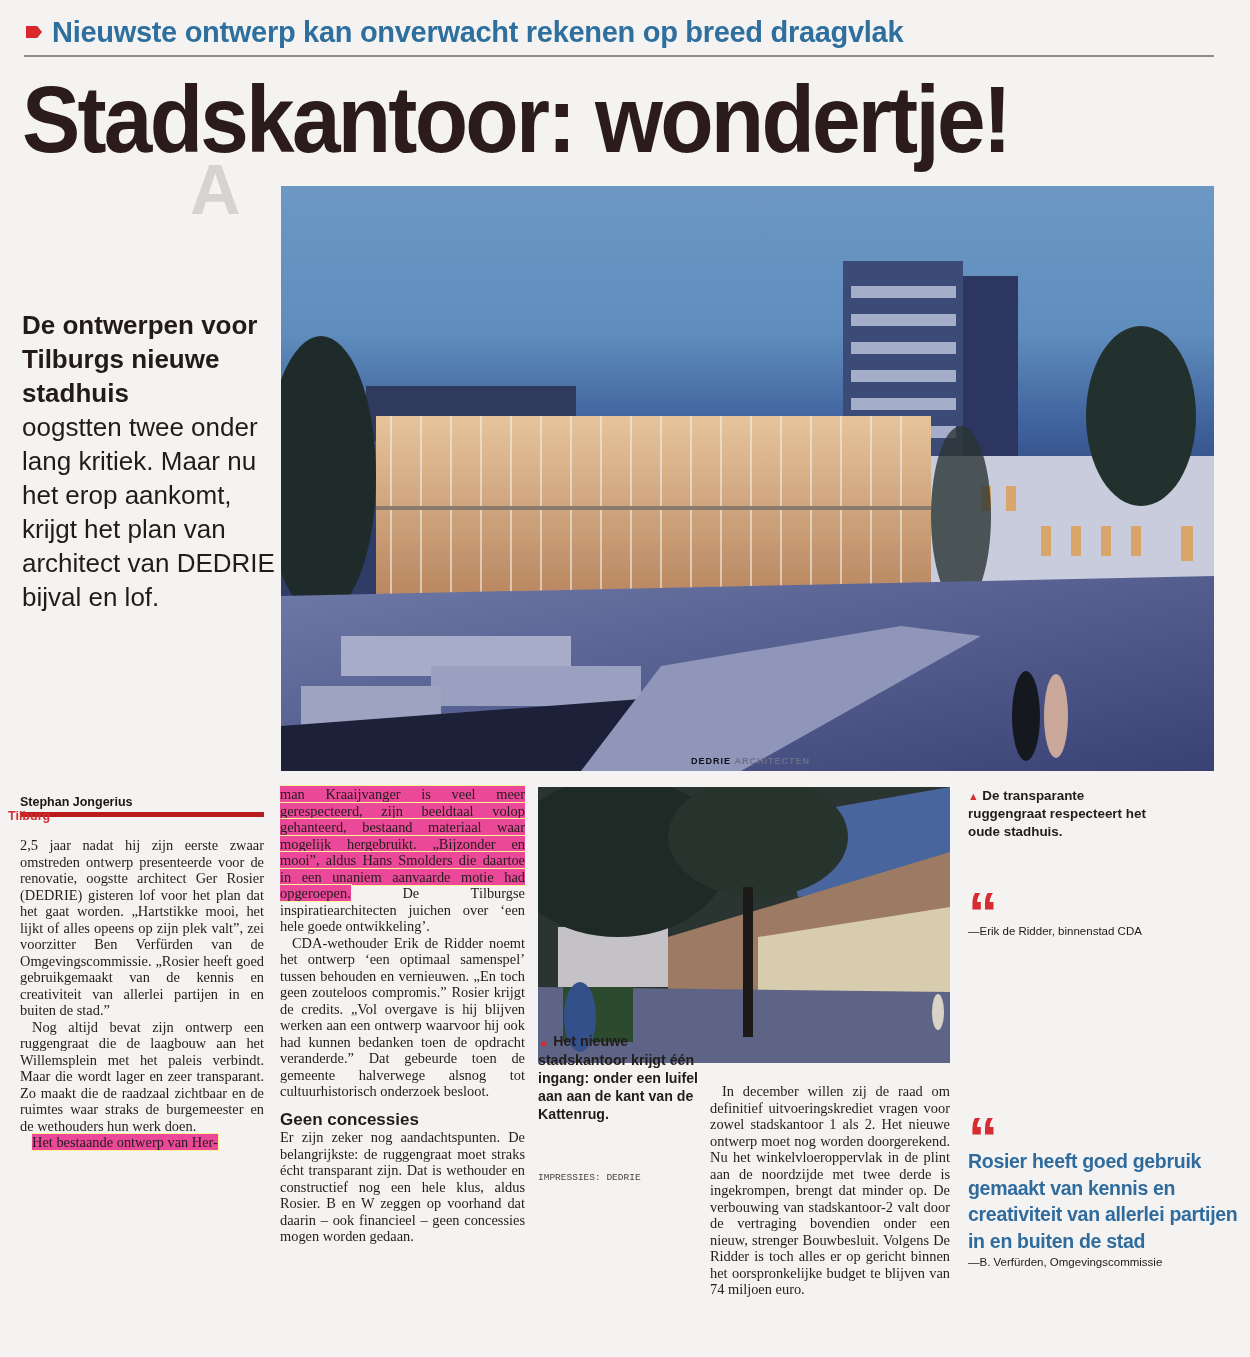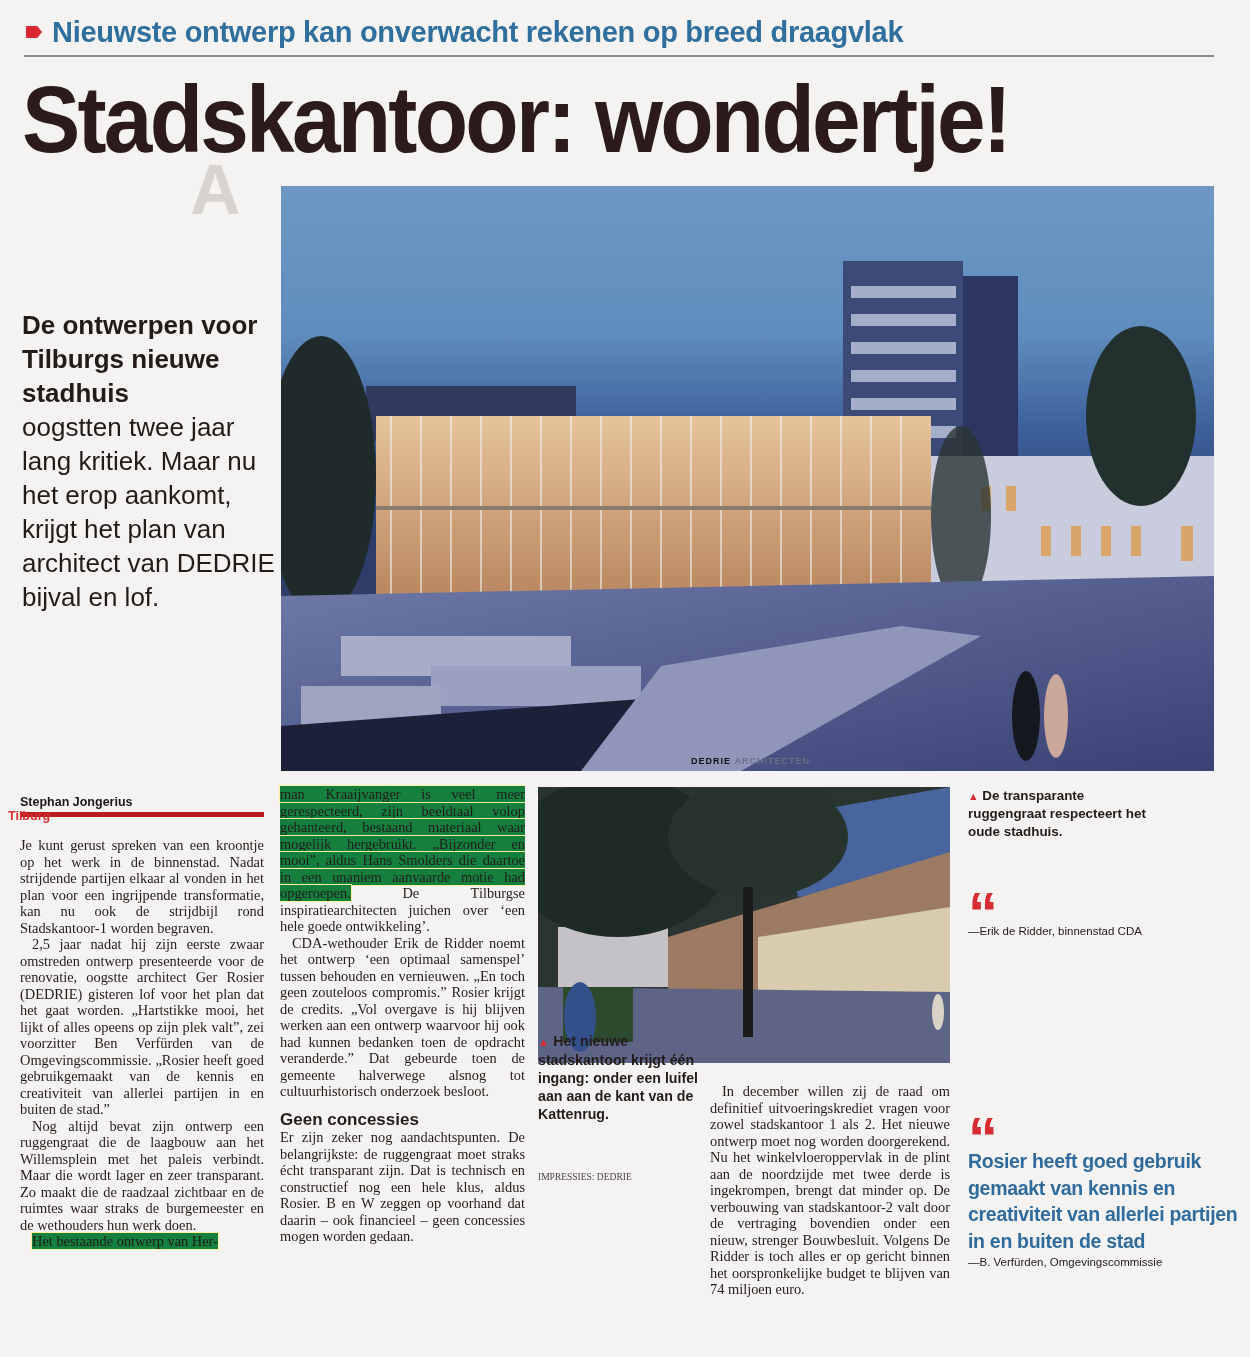--- a/index.html
+++ b/index.html
@@ -37,34 +37,34 @@
   #photo-credit-main span { color: #6b6f88; font-weight: bold; }
   
   #byline { left: 20px; top: 792px; width: 244px; border-bottom: 5px solid #b91c1c; padding-bottom: 2px; }
   #byline .name { font-family: "Liberation Sans", sans-serif; font-weight: bold; font-size: 12.5px; color: #1b1716; }
   #byline-place { left: 8px; top: 809px; font-family: "Liberation Sans", sans-serif; font-weight: bold;
     font-size: 12.5px; color: #d22f33; }
   
   .col { font-size: 14.4px; line-height: 16.5px; text-align: justify; color: #221c1b; }
   .col p { margin: 0; }
   .col p + p { text-indent: 12px; }
-  .hl { background: #15803d; box-shadow: 0 0 0 1px #fbf29a; }
+  .hl { background: #ec4899; box-shadow: 0 0 0 1px #fbf29a; }
   #col1 { left: 20px; top: 837px; width: 244px; }
   #col2 { left: 280px; top: 786px; width: 245px; }
   #subhead { font-family: "Liberation Sans", sans-serif; font-weight: bold; font-size: 17px; margin: 12px 0 1px; text-align: left; }
   #col3 { left: 710px; top: 1083px; width: 240px; }
   #col3 p { text-indent: 12px; }
   
   #second-photo { left: 538px; top: 787px; width: 412px; height: 276px; overflow: hidden; background: #28312d; }
   #second-photo svg { width: 100%; height: 100%; display: block; }
   
   .cap { font-family: "Liberation Sans", sans-serif; font-weight: bold; color: #221c1b; }
   .tri { color: #d22f33; font-size: 0.8em; }
   #cap2 { left: 538px; top: 1032px; width: 170px; font-size: 14.2px; line-height: 18px; }
-  #credit2 { left: 538px; top: 1172px; font-family: Liberation Serif, serif; font-size: 9.5px; color: #4a4443; }
+  #credit2 { left: 538px; top: 1172px; font-family: Liberation Mono, monospace; font-size: 9.5px; color: #4a4443; }
   #cap1 { left: 968px; top: 787px; width: 180px; font-size: 13.4px; line-height: 18px; }
   
   .qmark { font-family: "Liberation Sans", sans-serif; font-weight: bold; color: #d82c33; font-size: 60px; line-height: 40px; height: 30px; overflow: hidden; letter-spacing: -6px; }
   .quote { font-family: "Liberation Sans", sans-serif; font-weight: bold; color: #2f6b9d; font-size: 19.5px; line-height: 26.5px; letter-spacing: -0.3px; }
   .attrib { font-family: "Liberation Sans", sans-serif; font-size: 11.5px; color: #1f1a19; margin-top: 2px; }
   #quote1 { left: 968px; top: 893px; width: 270px; }
   #quote2 { left: 968px; top: 1118px; width: 270px; }
 </style>
 </head>
 <body>
@@ -74,21 +74,21 @@
   <span class="txt">Nieuwste ontwerp kan onverwacht rekenen op breed draagvlak</span>
 </div>
 <div id="kicker-rule" class="abs"></div>
 
 <h1 id="headline" class="abs" style="margin:0">Stadskantoor: wondertje!</h1>
 
 <div class="abs ghost" style="left:190px;top:150px;font-size:70px;">A</div>
 
 <div id="intro" class="abs">
   <span class="lead">De ontwerpen voor Tilburgs nieuwe stadhuis</span><br>
-  <span>oogstten twee jaar lang kritiek. Maar nu het erop aankomt, krijgt het plan van architect van DEDRIE bijval en lof.</span>
+  <span>oogstten twee onder lang kritiek. Maar nu het erop aankomt, krijgt het plan van architect van DEDRIE bijval en lof.</span>
 </div>
 
 <div id="main-photo" class="abs">
   <svg viewBox="0 0 933 585" preserveAspectRatio="none">
     <defs>
       <linearGradient id="glow" x1="0" y1="0" x2="0" y2="1">
         <stop offset="0" stop-color="#e6c49a"></stop>
           <stop offset="1" stop-color="#b98761"></stop>
       </linearGradient>
       <linearGradient id="plaza" x1="0" y1="0" x2="1" y2="1">
@@ -163,31 +163,30 @@
   <b>DEDRIE</b>
   <span>ARCHITECTEN</span>
 </div>
 
 <div id="byline" class="abs">
   <span class="name">Stephan Jongerius</span>
 </div>
 <div id="byline-place" class="abs">Tilburg</div>
 
 <div id="col1" class="abs col">
-  <p>Je kunt gerust spreken van een kroontje op het werk in de binnenstad. Nadat strijdende partijen elkaar al vonden in het plan voor een ingrijpende transformatie, kan nu ook de strijdbijl rond Stadskantoor-1 worden begraven.</p>
   <p>2,5 jaar nadat hij zijn eerste zwaar omstreden ontwerp presenteerde voor de renovatie, oogstte architect Ger Rosier (DEDRIE) gisteren lof voor het plan dat het gaat worden. „Hartstikke mooi, het lijkt of alles opeens op zijn plek valt”, zei voorzitter Ben Verfürden van de Omgevingscommissie. „Rosier heeft goed gebruikgemaakt van de kennis en creativiteit van allerlei partijen in en buiten de stad.”</p>
   <p>Nog altijd bevat zijn ontwerp een ruggengraat die de laagbouw aan het Willemsplein met het paleis verbindt. Maar die wordt lager en zeer transparant. Zo maakt die de raadzaal zichtbaar en de ruimtes waar straks de burgemeester en de wethouders hun werk doen.</p>
   <p><span class="hl">Het bestaande ontwerp van Her-</span></p>
 </div>
 
 <div id="col2" class="abs col">
   <p><span class="hl">man Kraaijvanger is veel meer gerespecteerd, zijn beeldtaal volop gehanteerd, bestaand materiaal waar mogelijk hergebruikt. „Bijzonder en mooi”, aldus Hans Smolders die daartoe in een unaniem aanvaarde motie had opgeroepen.</span><span> De Tilburgse inspiratiearchitecten juichen over ‘een hele goede ontwikkeling’.</span></p>
   <p>CDA-wethouder Erik de Ridder noemt het ontwerp ‘een optimaal samenspel’ tussen behouden en vernieuwen. „En toch geen zouteloos compromis.” Rosier krijgt de credits. „Vol overgave is hij blijven werken aan een ontwerp waarvoor hij ook had kunnen bedanken toen de opdracht veranderde.” Dat gebeurde toen de gemeente halverwege alsnog tot cultuurhistorisch onderzoek besloot.</p>
   <div id="subhead">Geen concessies</div>
-  <p style="text-indent:0">Er zijn zeker nog aandachtspunten. De belangrijkste: de ruggengraat moet straks écht transparant zijn. Dat is technisch en constructief nog een hele klus, aldus Rosier. B en W zeggen op voorhand dat daarin – ook financieel – geen concessies mogen worden gedaan.</p>
+  <p style="text-indent:0">Er zijn zeker nog aandachtspunten. De belangrijkste: de ruggengraat moet straks écht transparant zijn. Dat is wethouder en constructief nog een hele klus, aldus Rosier. B en W zeggen op voorhand dat daarin – ook financieel – geen concessies mogen worden gedaan.</p>
 </div>
 
 <div id="second-photo" class="abs">
   <svg viewBox="0 0 412 276" preserveAspectRatio="none">
     <rect x="0" y="0" width="412" height="276" fill="#2a3431"></rect>
     <polygon points="240,30 412,0 412,90 260,110" fill="#4f6fb0" opacity="0.85"></polygon>
     <polygon points="130,150 412,65 412,220 130,210" fill="#9c7a63"></polygon>
     <polygon points="220,150 412,120 412,210 220,205" fill="#e6e1c0" opacity="0.8"></polygon>
     <rect x="20" y="140" width="110" height="60" fill="#c4c2c6"></rect>
     <polygon points="0,200 412,205 412,276 0,276" fill="#5d6486"></polygon>

